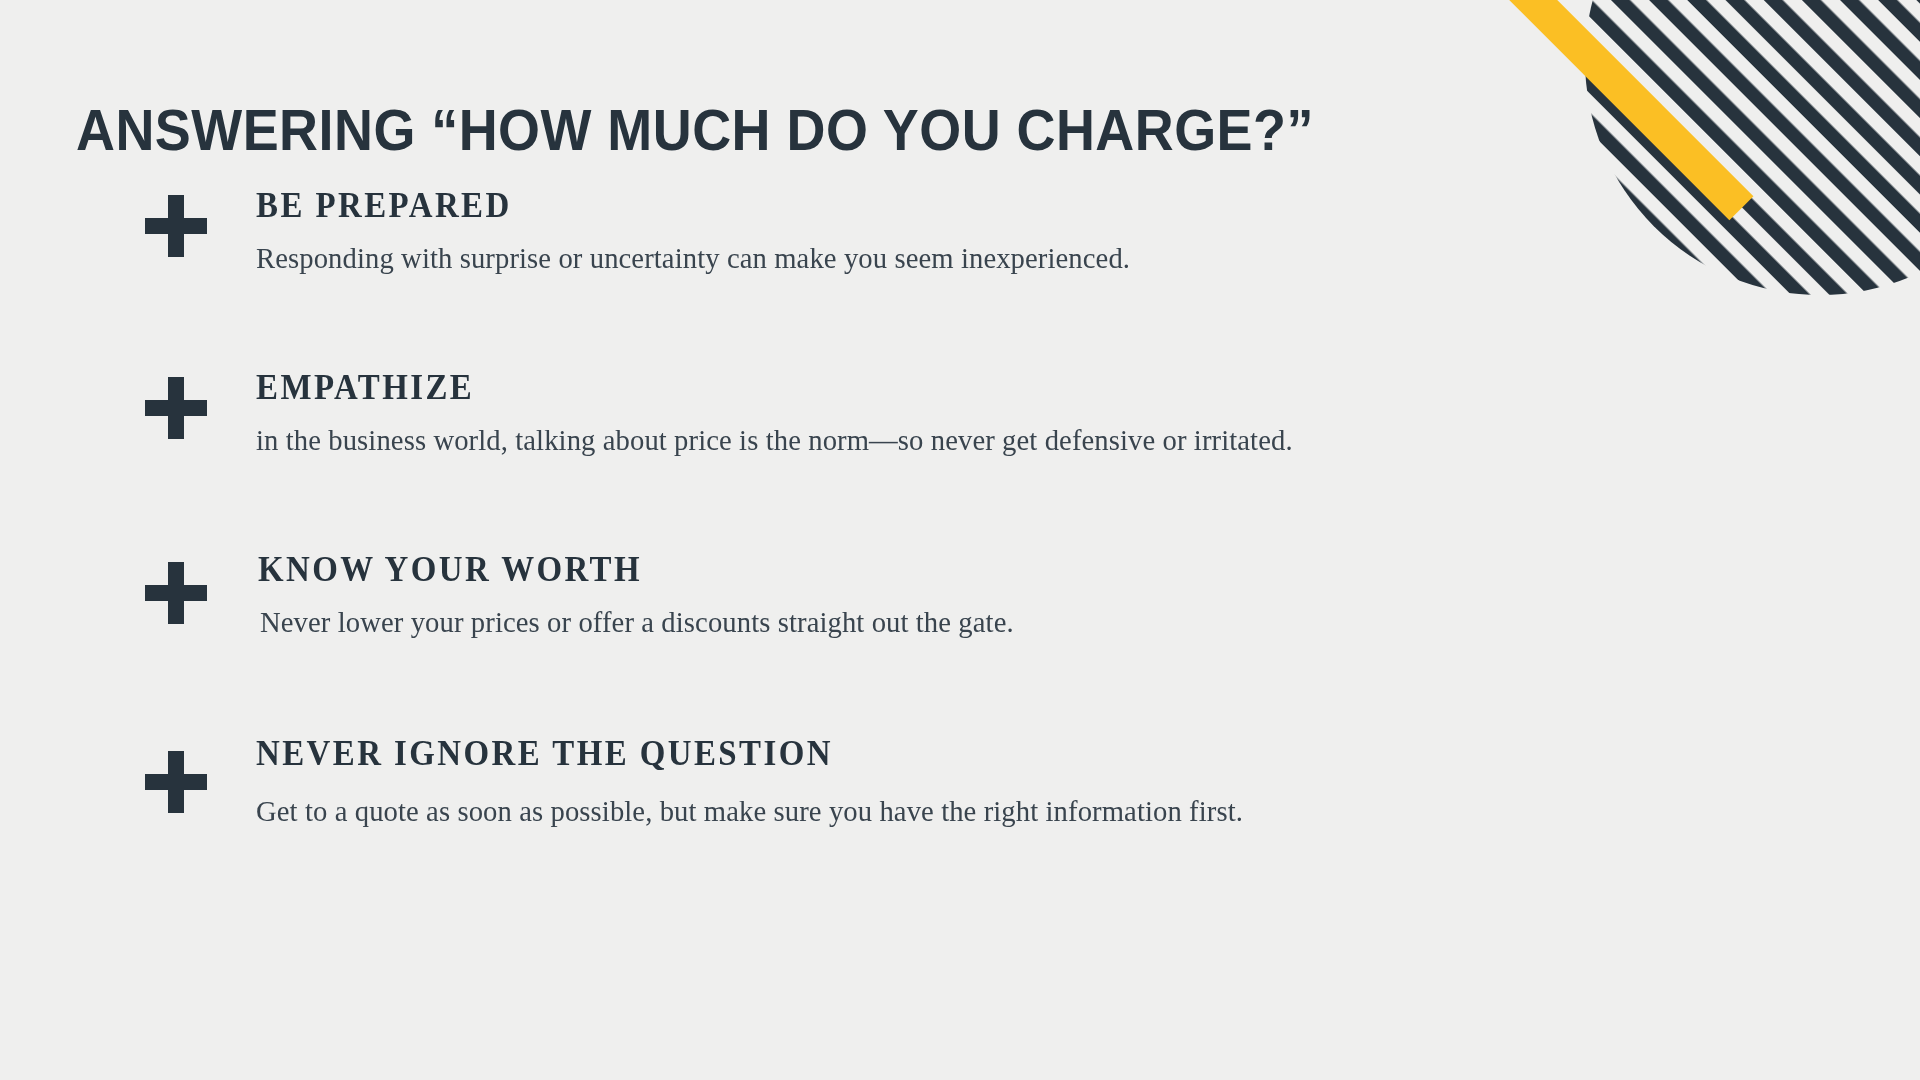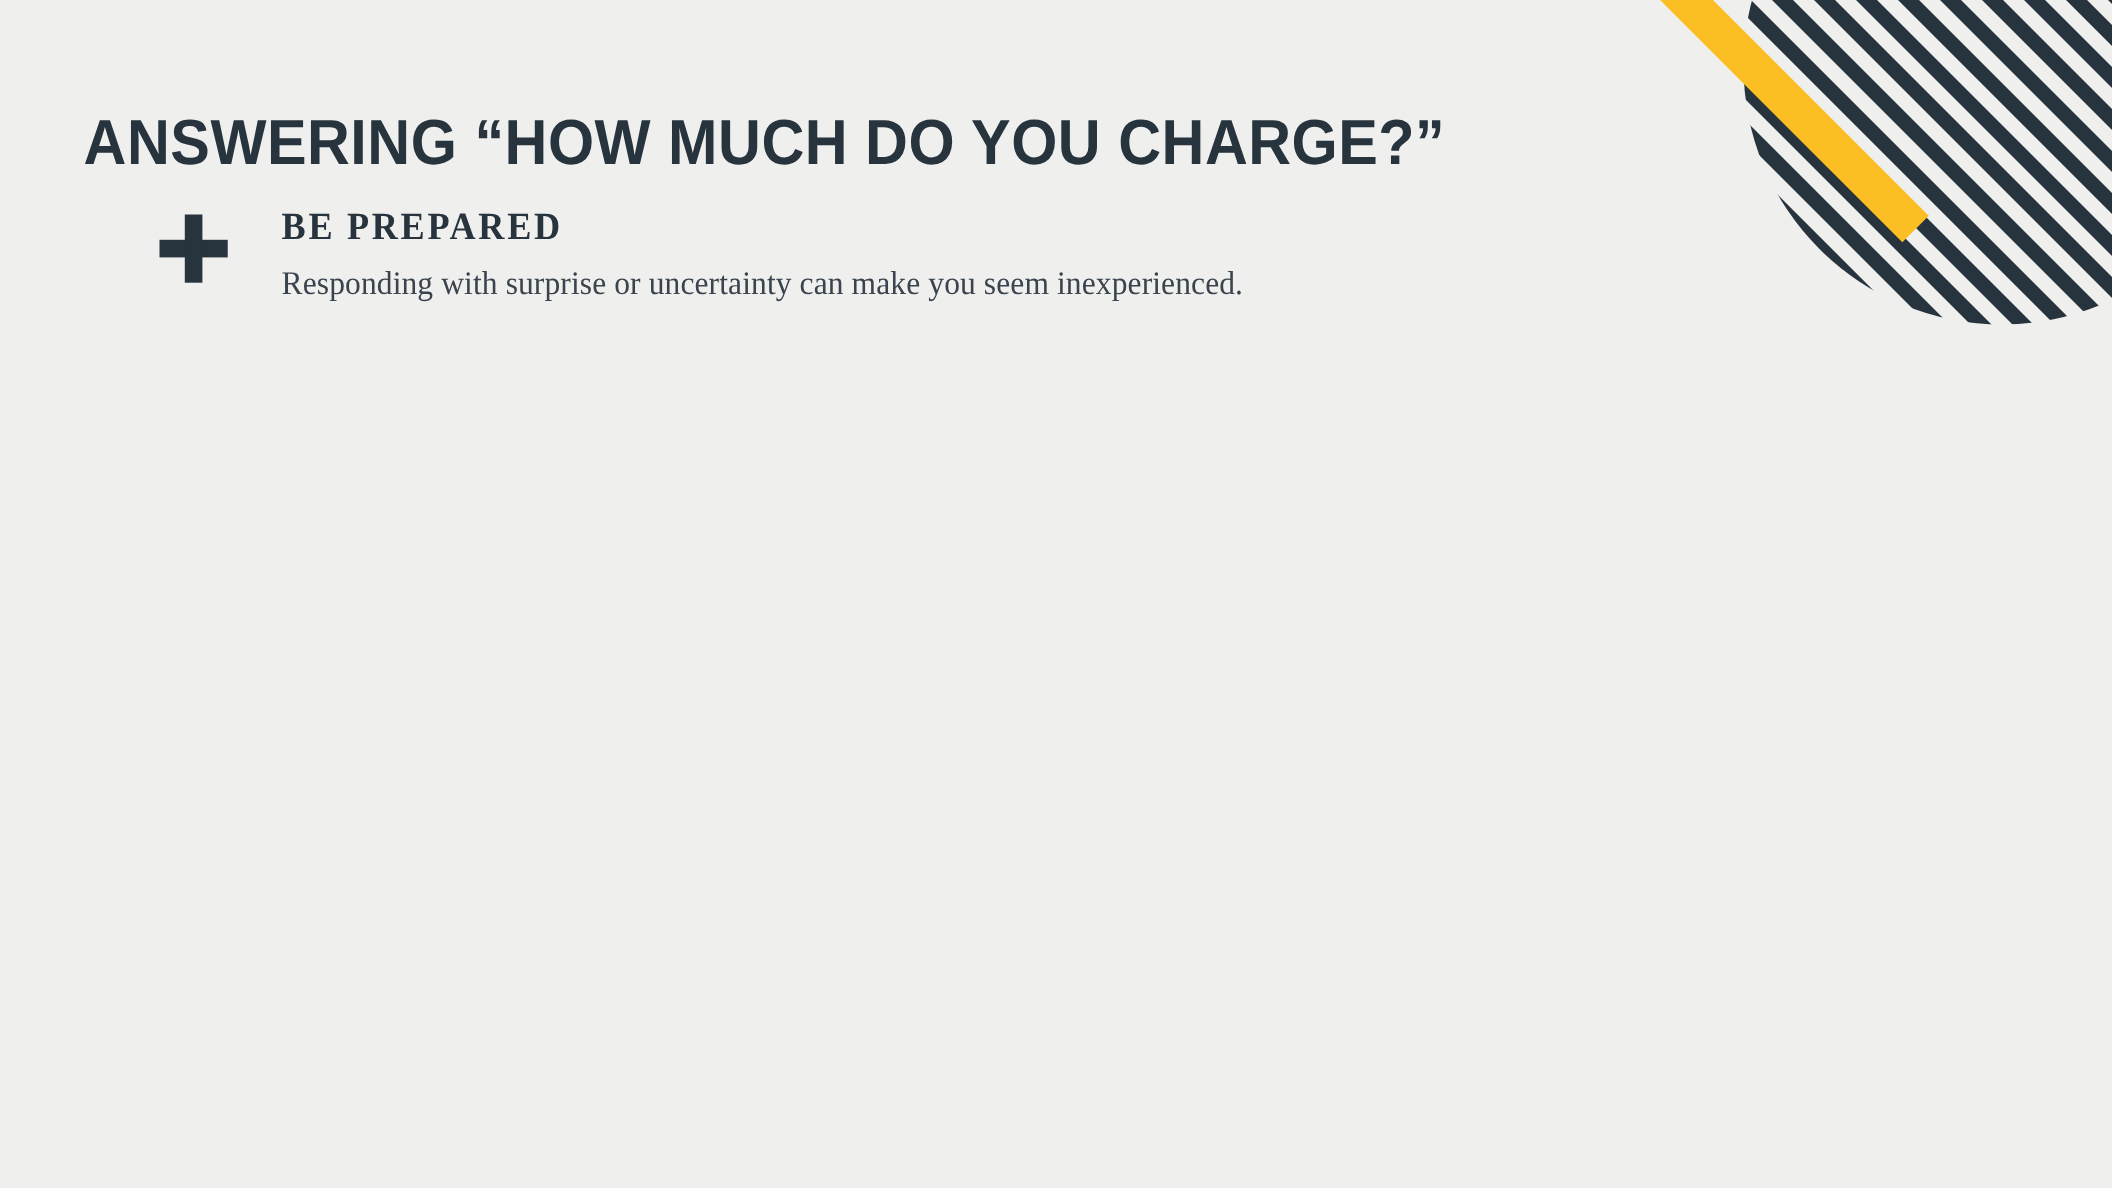--- a/index.html
+++ b/index.html
@@ -158,17 +158,41 @@
     <div class="item item-0">
       <span class="plus">
         <span class="bar-h"></span>
           <span class="bar-v"></span>
       </span>
       <div class="item-heading">BE PREPARED</div>
       <div class="item-body">Responding with surprise or uncertainty can make you seem inexperienced.</div>
     </div>
 
 
+    <div class="item item-2">
+      <span class="plus">
+        <span class="bar-h"></span>
+          <span class="bar-v"></span>
+      </span>
+      <div class="item-heading">EMPATHIZE</div>
+      <div class="item-body">in the business world, talking about price is the norm—so never get defensive or irritated.</div>
+    </div>
 
+    <div class="item item-3">
+      <span class="plus">
+        <span class="bar-h"></span>
+          <span class="bar-v"></span>
+      </span>
+      <div class="item-heading">KNOW YOUR WORTH</div>
+      <div class="item-body">Never lower your prices or offer a discounts straight out the gate.</div>
+    </div>
 
+    <div class="item item-4">
+      <span class="plus">
+        <span class="bar-h"></span>
+          <span class="bar-v"></span>
+      </span>
+      <div class="item-heading">NEVER IGNORE THE QUESTION</div>
+      <div class="item-body">Get to a quote as soon as possible, but make sure you have the right information first.</div>
+    </div>
 
   </div>
 </div>
 
 </body></html>

